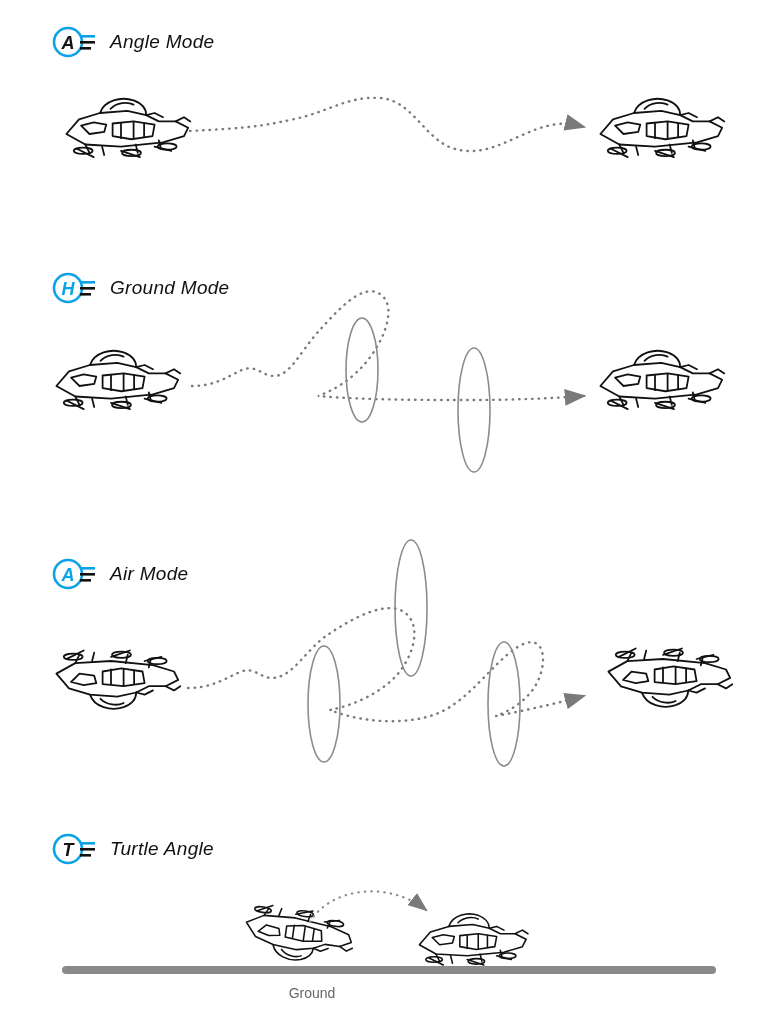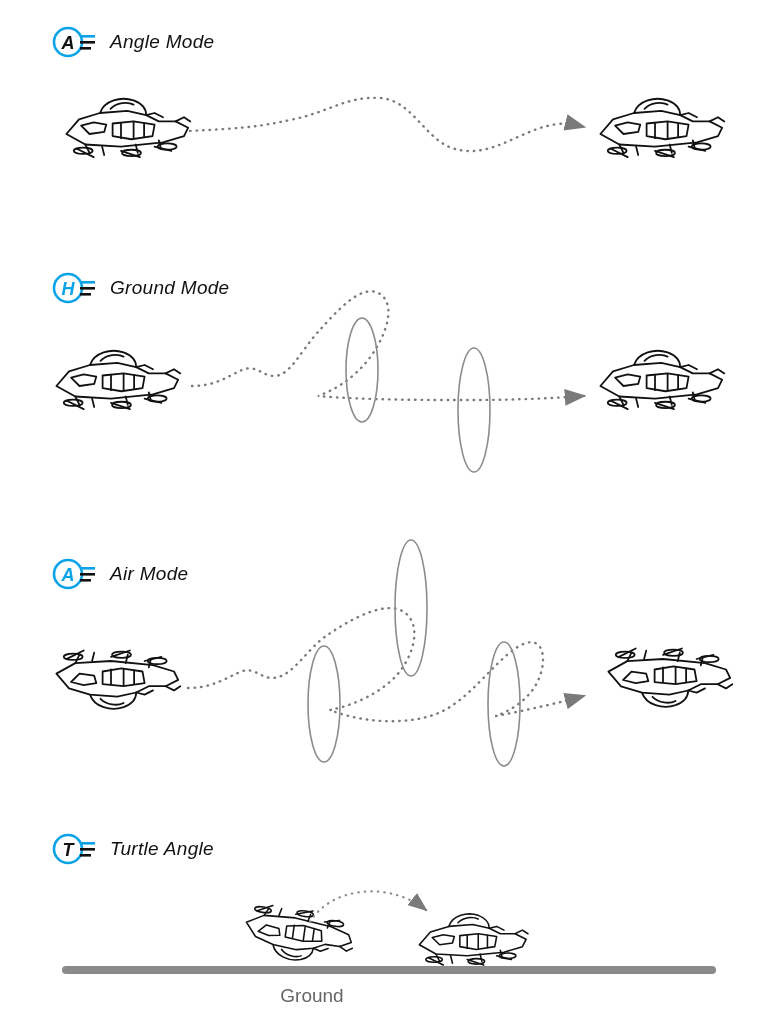--- a/index.html
+++ b/index.html
@@ -44,21 +44,21 @@
     left: 0;
     top: 0;
     width: 780px;
     height: 1024px;
     pointer-events: none;
   }
   .ground-label {
     position: absolute;
     width: 624px;
     text-align: center;
-    font-size: 19px;
+    font-size: 14px;
     color: #666666;
   }
 </style>
 </head>
 <body>
 
 <div class="page">
 
   <div class="mode-header" style="left:52px; top:24px;">
     <div class="mode-badge">

